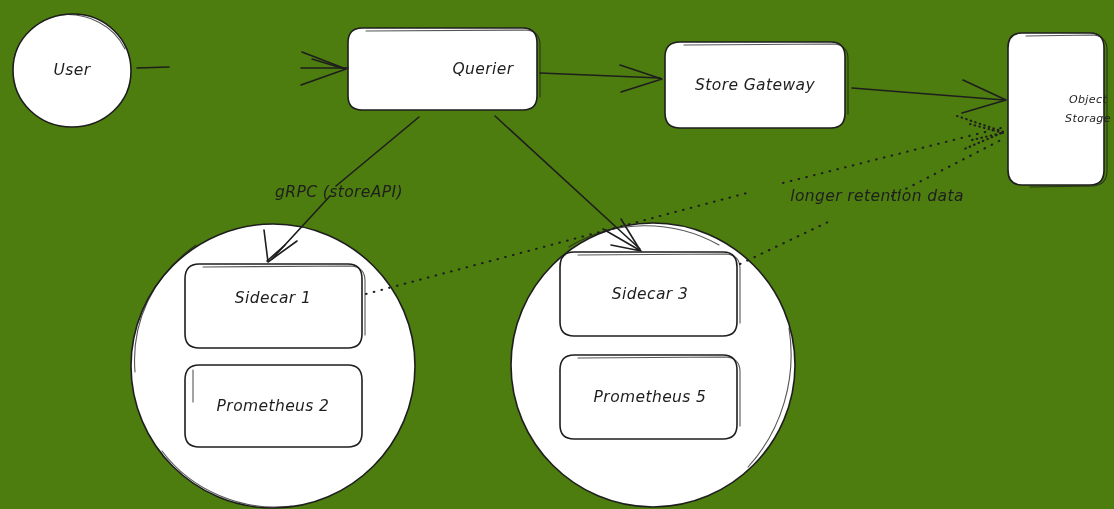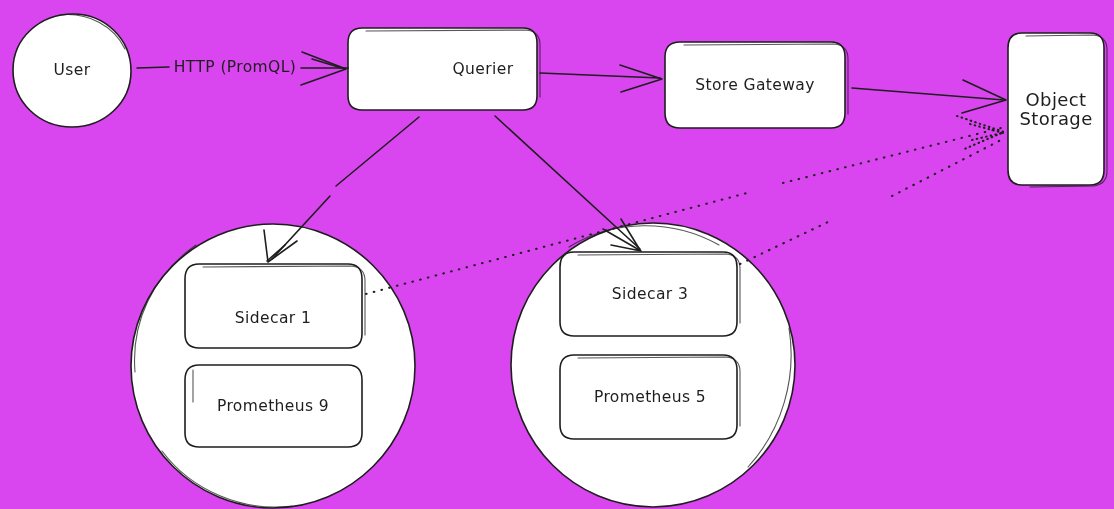--- a/index.html
+++ b/index.html
@@ -8,22 +8,23 @@
     padding: 0;
     background: #ffffff;
   }
   body {
     font-family: "DejaVu Sans", sans-serif;
   }
   #diagram-root {
     position: relative;
     width: 1114px;
     height: 509px;
-    background: #d946ef;
+    background: #4d7c0f;
     overflow: hidden;
+    font-style: italic;
   }
   #diagram-svg {
     position: absolute;
     top: 0;
     left: 0;
     width: 1114px;
     height: 509px;
   }
   .node-shape {
     fill: #ffffff;
@@ -84,21 +85,21 @@
     font-size: 15.5px;
     transform: translate(-50%, -50%);
   }
   .edge-label {
     font-size: 15.5px;
     transform: translate(-50%, -50%);
   }
   .label-user      { font-size: 15.5px; }
   .label-querier   { font-size: 15.5px; margin-left: 40px; }
   .label-sg        { font-size: 15.5px; }
-  .label-os        { font-size: 18px; }
+  .label-os        { font-size: 11px; margin-left: 32px; }
   .label-sidecar   { font-size: 15.5px; }
   .label-prom      { font-size: 15.5px; }
 </style>
 </head>
 <body>
 
 <div id="diagram-root">
 
   <svg id="diagram-svg" viewBox="0 0 1114 509" xmlns="http://www.w3.org/2000/svg">
 
@@ -224,25 +225,26 @@
 
   <div class="node-label label-user" style="left:72px; top:70px;">User</div>
 
   <div class="node-label label-querier" style="left:443px; top:69px;">Querier</div>
 
   <div class="node-label label-sg" style="left:755px; top:85px;">Store Gateway</div>
 
   <div class="node-label label-os" style="left:1056px; top:100px;">Object</div>
   <div class="node-label label-os" style="left:1056px; top:119px;">Storage</div>
 
-  <div class="node-label label-sidecar" style="left:273px; top:318px;">Sidecar 1</div>
-
-  <div class="node-label label-prom" style="left:273px; top:406px;">Prometheus 9</div>
+  <div class="node-label label-sidecar" style="left:273px; top:298px;">Sidecar 1</div>
+
+  <div class="node-label label-prom" style="left:273px; top:406px;">Prometheus 2</div>
 
   <div class="node-label label-sidecar" style="left:650px; top:294px;">Sidecar 3</div>
 
   <div class="node-label label-prom" style="left:650px; top:397px;">Prometheus 5</div>
 
-  <div class="edge-label" style="left:235px; top:67px;">HTTP (PromQL)</div>
-
-
+
+  <div class="edge-label" style="left:339px; top:192px;">gRPC (storeAPI)</div>
+
+  <div class="edge-label" style="left:877px; top:196px;">longer retention data</div>
 
 </div>
 
 </body></html>

